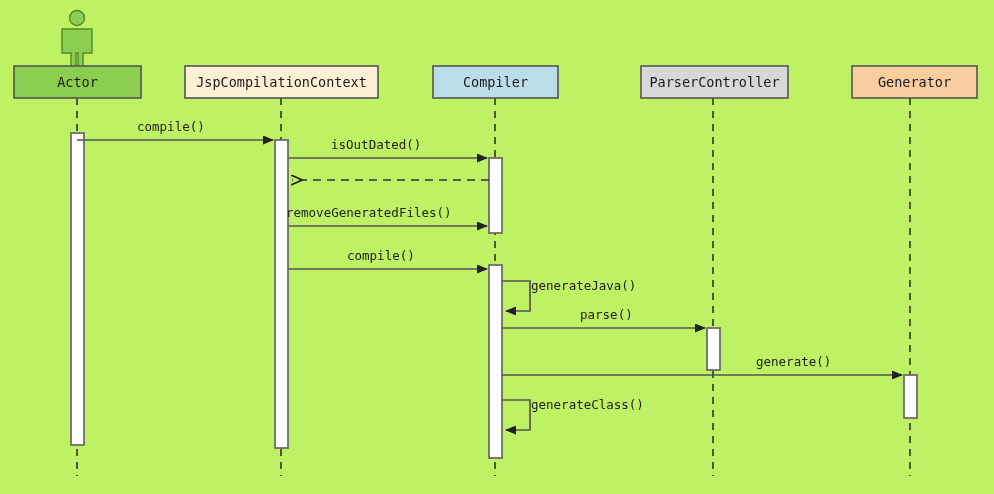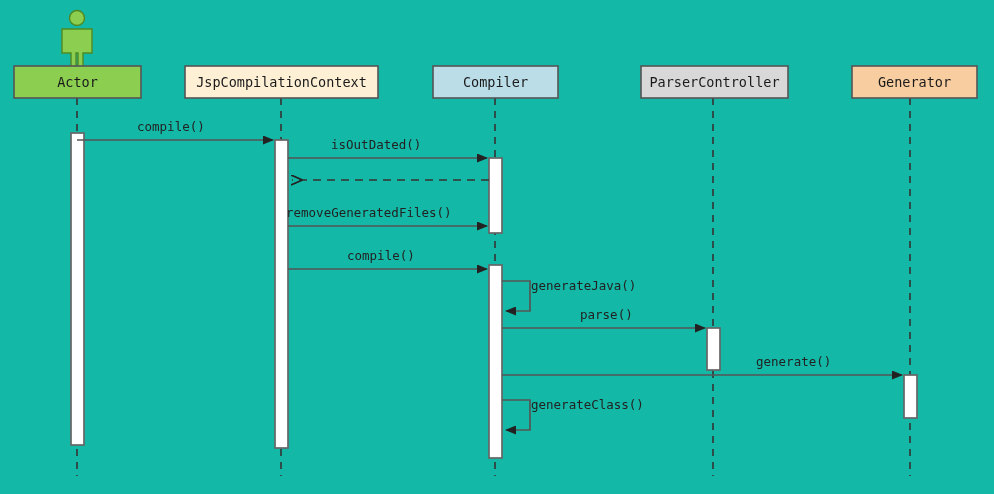--- a/index.html
+++ b/index.html
@@ -7,21 +7,21 @@
     padding: 0;
     background: #ffffff;
   }
   body {
     font-family: "DejaVu Sans Mono", "Liberation Mono", monospace;
   }
   #diagram-root {
     position: relative;
     width: 994px;
     height: 494px;
-    background: #14b8a6;
+    background: #bef264;
     overflow: hidden;
   }
   svg#seq-svg {
     position: absolute;
     left: 0;
     top: 0;
     width: 994px;
     height: 494px;
     display: block;
   }

